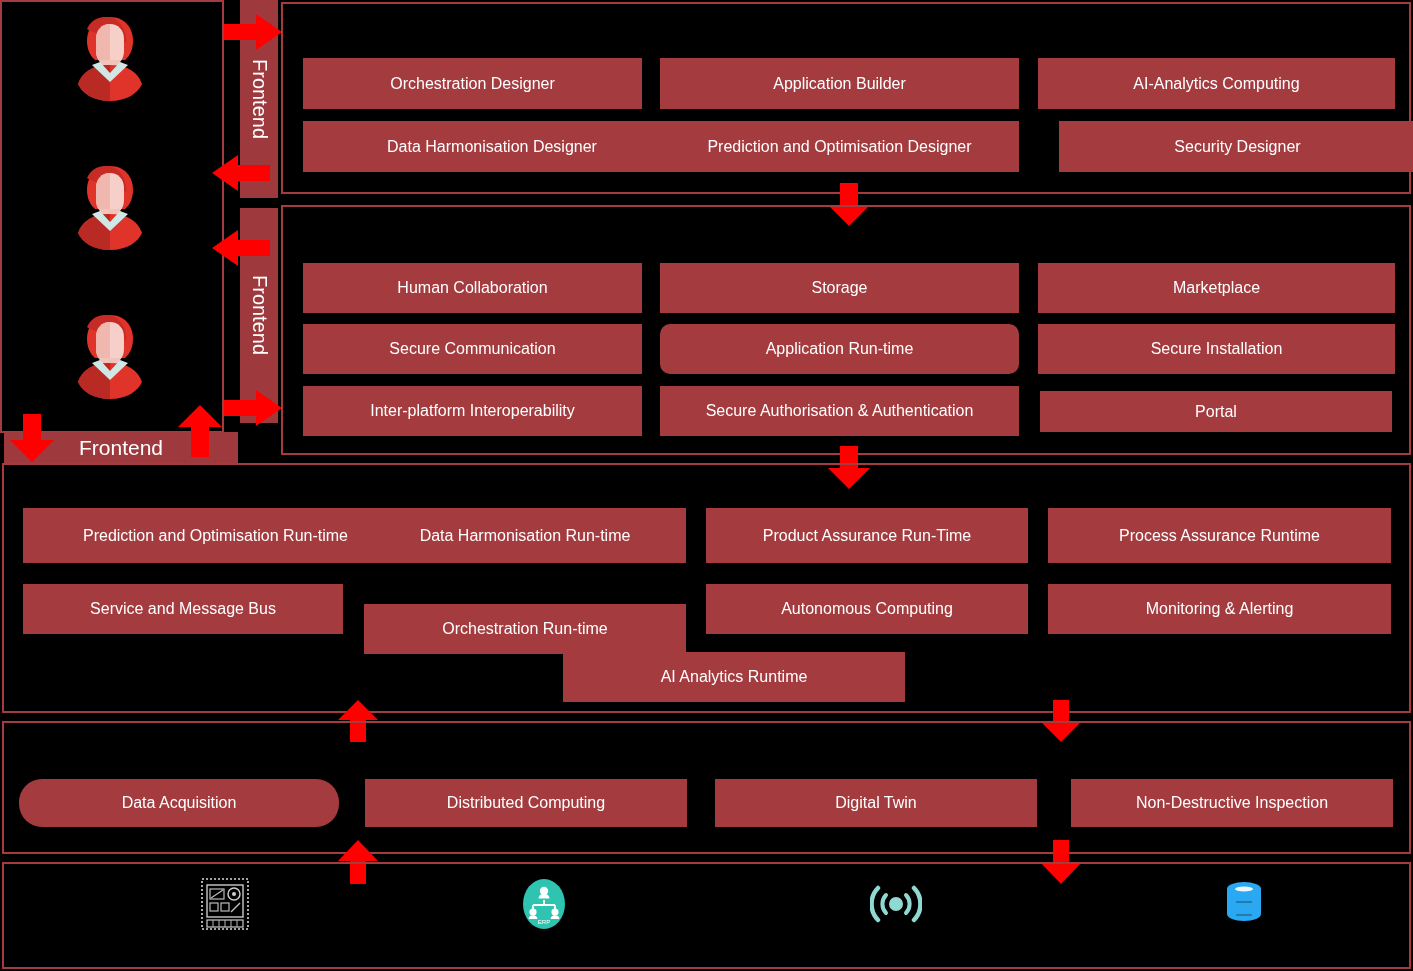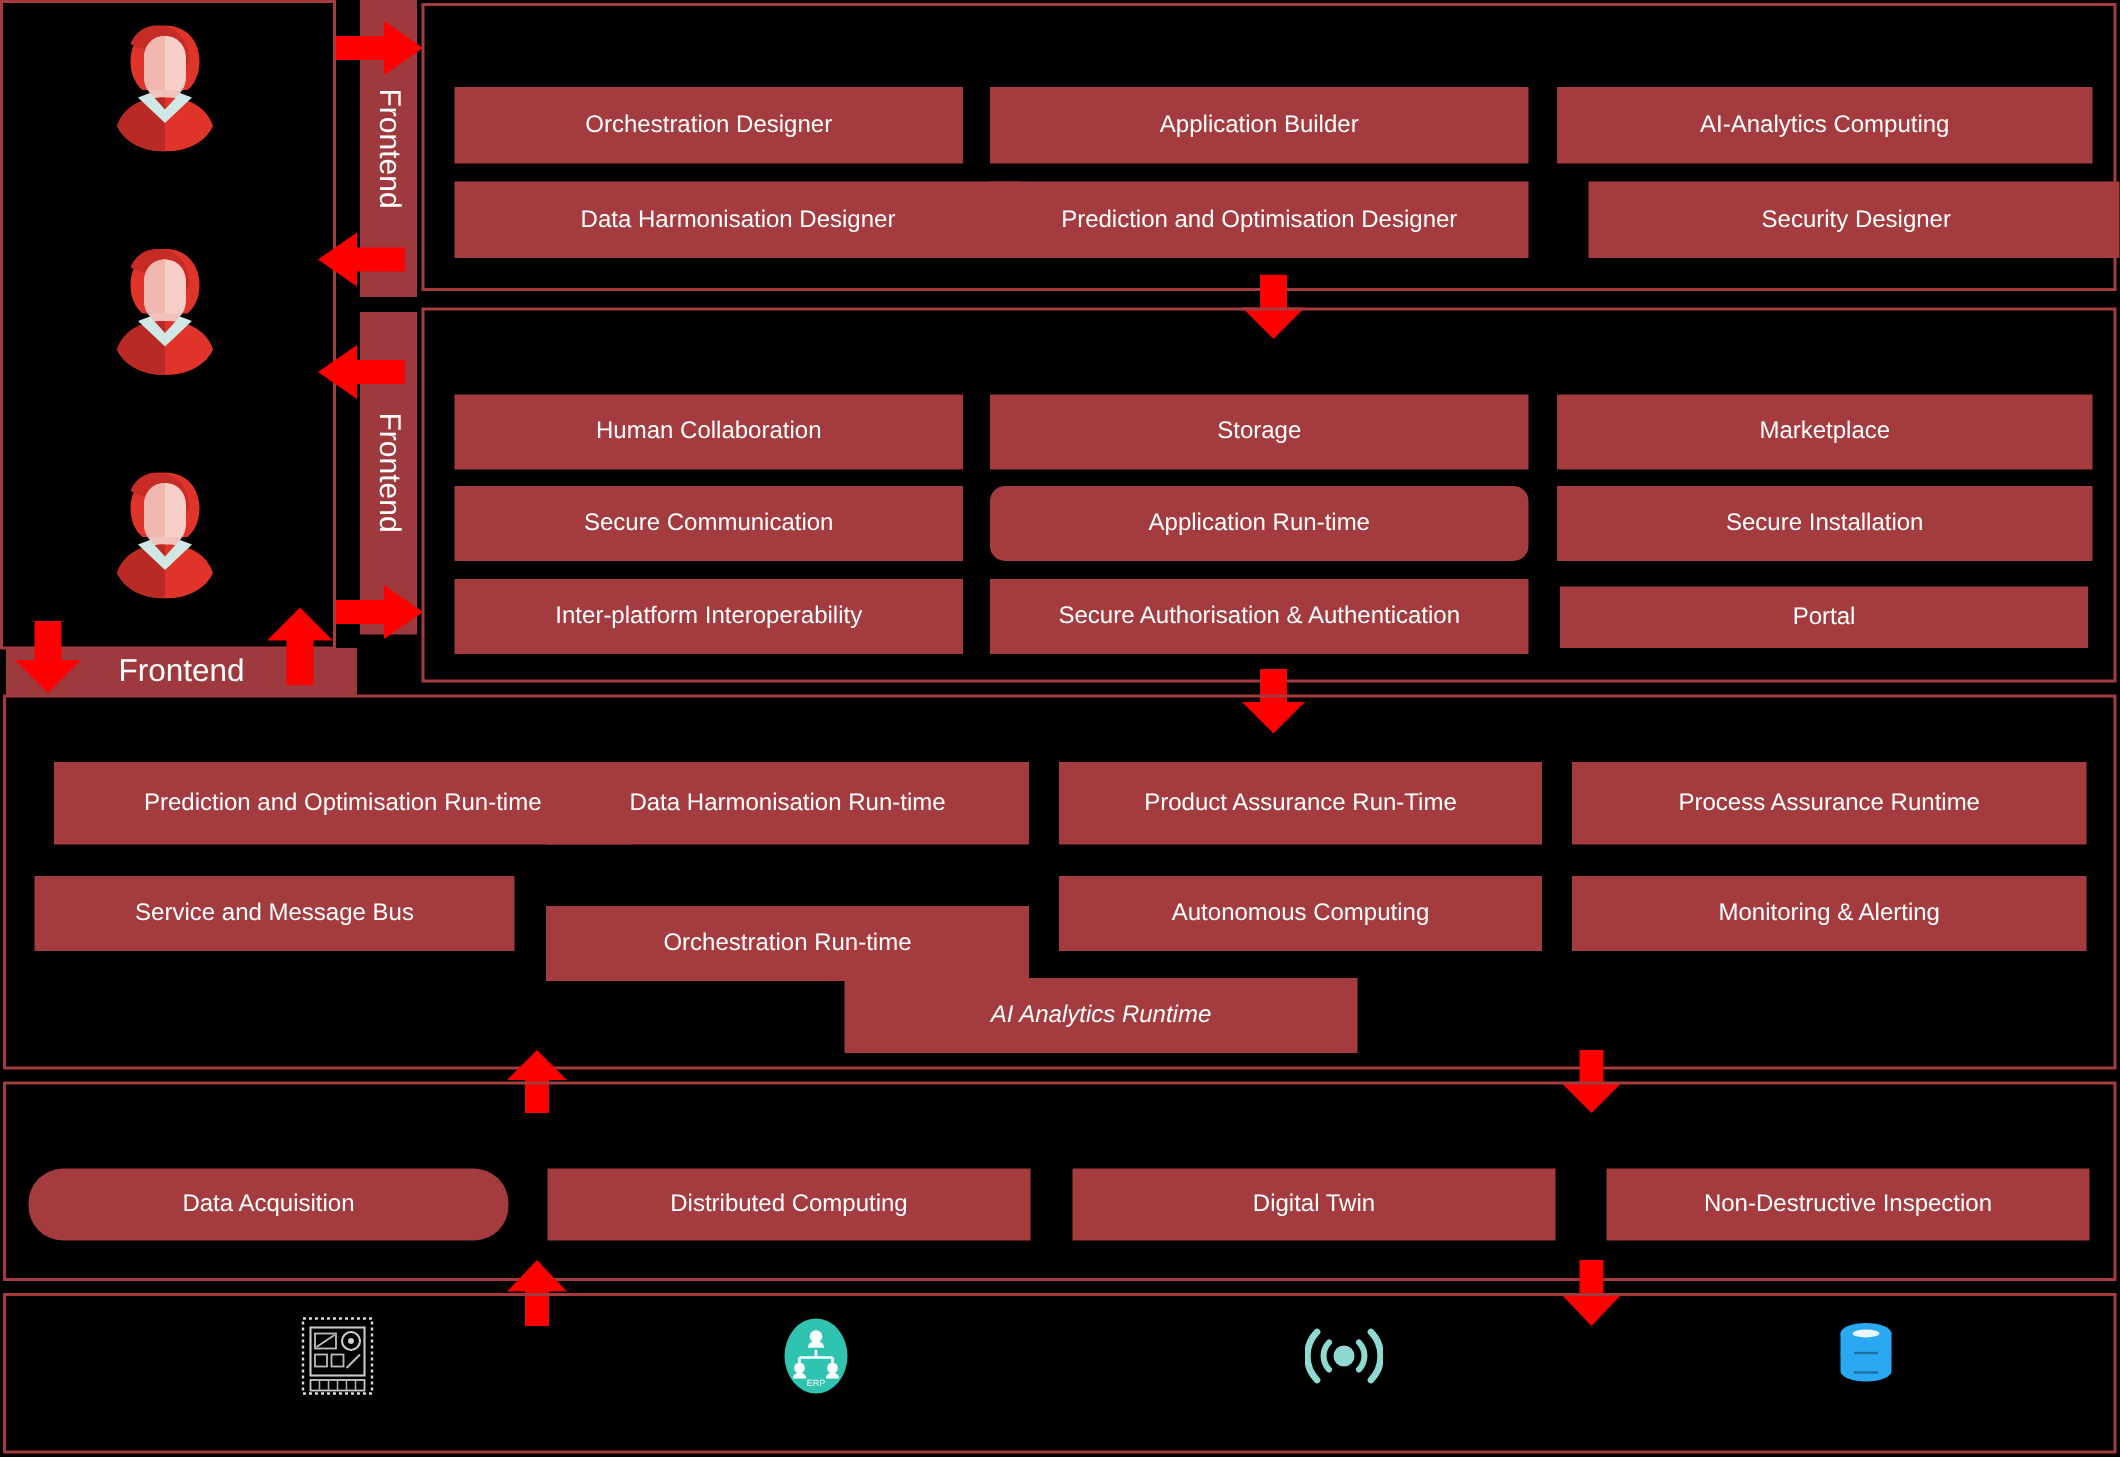--- a/index.html
+++ b/index.html
@@ -195,21 +195,21 @@
   </div>
 
   <div class="arrow" style="left:828px;top:446px;width:42px;height:43px;">
     <svg width="42" height="43" viewBox="0 0 42 43">
         <path d="M12 0h18v22h12L21 43 0 22h12z" fill="#ff0000"></path>
       </svg>
   </div>
 
   <div class="panel" style="left:2px;top:463px;width:1409px;height:250px;"></div>
 
-  <div class="box" style="left:36px;top:508px;width:385px;height:55px;">
+  <div class="box" style="left:23px;top:508px;width:385px;height:55px;">
     <span>Prediction and Optimisation Run-time</span>
   </div>
   <div class="box" style="left:364px;top:508px;width:322px;height:55px;">
     <span>Data Harmonisation Run-time</span>
   </div>
   <div class="box" style="left:706px;top:508px;width:322px;height:55px;">
     <span>Product Assurance Run-Time</span>
   </div>
   <div class="box" style="left:1048px;top:508px;width:343px;height:55px;">
     <span>Process Assurance Runtime</span>
@@ -219,21 +219,21 @@
   </div>
   <div class="box" style="left:364px;top:584px;width:322px;height:50px;margin-top:20px;">
     <span>Orchestration Run-time</span>
   </div>
   <div class="box" style="left:706px;top:584px;width:322px;height:50px;">
     <span>Autonomous Computing</span>
   </div>
   <div class="box" style="left:1048px;top:584px;width:343px;height:50px;">
     <span>Monitoring &amp; Alerting</span>
   </div>
-  <div class="box" style="left:563px;top:652px;width:342px;height:50px;font-style:italic;">
+  <div class="box" style="left:563px;top:652px;width:342px;height:50px;">
     <span>AI Analytics Runtime</span>
   </div>
 
   <div class="arrow" style="left:338px;top:700px;width:40px;height:42px;">
     <svg width="40" height="42" viewBox="0 0 40 42">
         <path d="M20 0l20 20H28v22H12V20H0z" fill="#ff0000"></path>
       </svg>
   </div>
   <div class="arrow" style="left:1041px;top:700px;width:40px;height:42px;">
     <svg width="40" height="42" viewBox="0 0 40 42">

